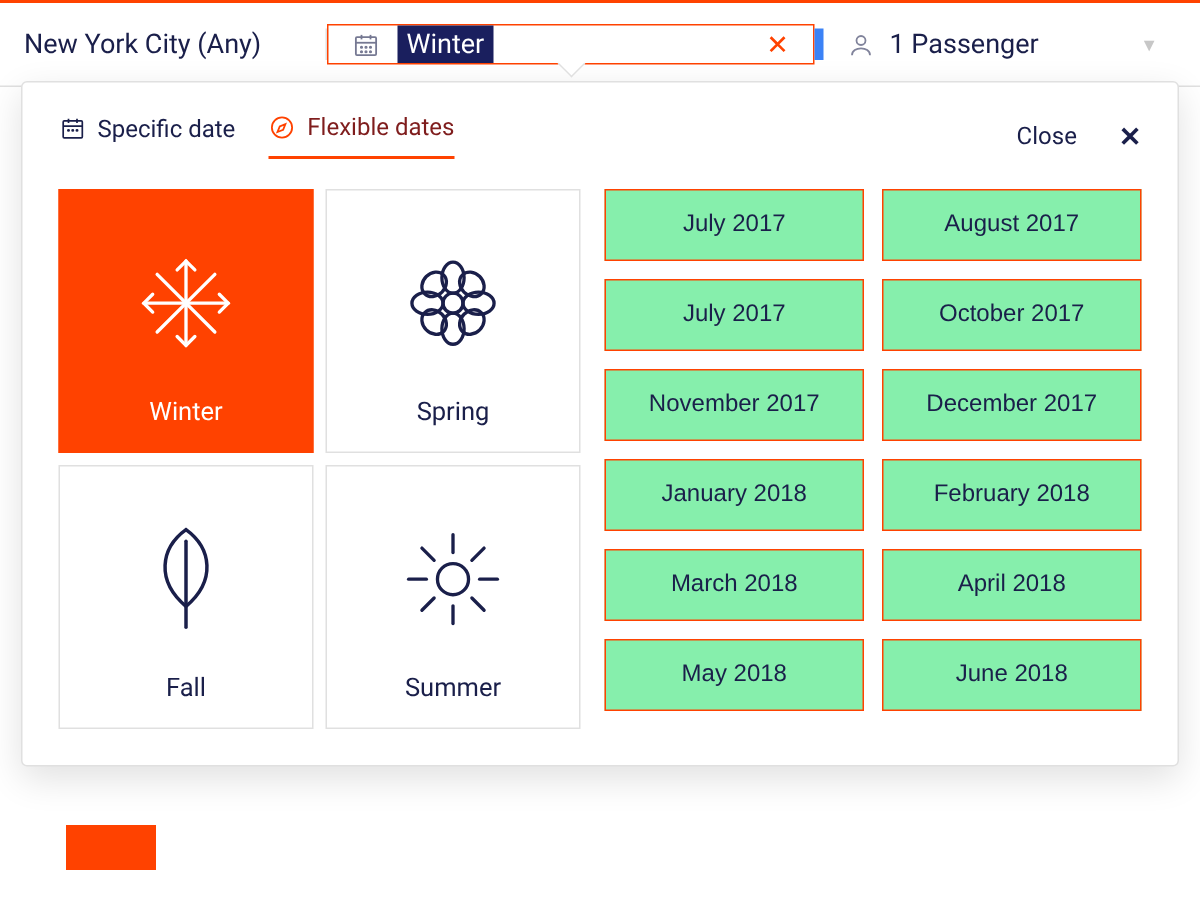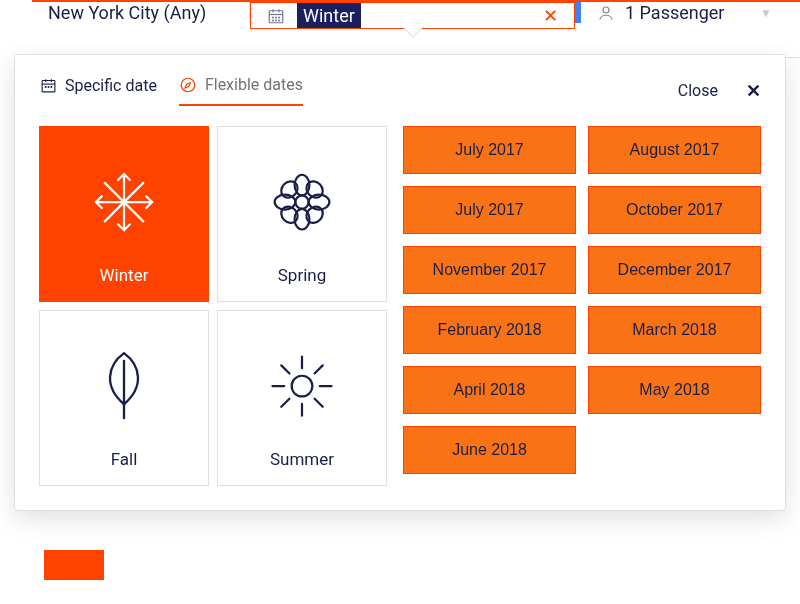--- a/index.html
+++ b/index.html
@@ -6,26 +6,25 @@
     body {
       font-family: -apple-system, BlinkMacSystemFont, "Segoe UI", Roboto, sans-serif;
       background: #fff;
       width: 800px;
       height: 604px;
       position: relative;
       color: #1a1f4a;
     }
     .top-bar {
       display: flex;
-      align-items: flex-start;
+      align-items: center;
       height: 58px;
       border-top: 2px solid #ff4200;
       border-bottom: 1px solid #e0e0e0;
       position: relative;
-      margin-left: 32px;
     }
     .top-field {
       display: flex;
       align-items: center;
       padding: 0 16px;
       font-size: 18px;
       color: #1a1f4a;
       position: relative;
     }
     .field-location { width: 218px; border-right: 1px solid #e0e0e0; }
@@ -92,21 +91,21 @@
     .tab {
       display: flex;
       align-items: center;
       gap: 8px;
       font-size: 16px;
       color: #1a1f4a;
       padding-bottom: 10px;
       cursor: pointer;
     }
     .tab.active {
-      color: #737373;
+      color: #7f1d1d;
       border-bottom: 2px solid #ff4200;
     }
     .tab-icon { width: 18px; height: 18px; display: inline-flex; align-items: center; justify-content: center; }
     .close-link {
       margin-left: auto;
       display: flex;
       align-items: center;
       gap: 28px;
       font-size: 16px;
       color: #1a1f4a;
@@ -143,21 +142,21 @@
       align-content: start;
     }
     .month-btn {
       border: 1px solid #ff4200;
       display: flex;
       align-items: center;
       justify-content: center;
       font-size: 16px;
       color: #1a1f4a;
       cursor: pointer;
-      background: #f97316;
+      background: #86efac;
     }
     .bottom-sliver {
       position: absolute;
       bottom: 24px;
       left: 44px;
       width: 60px;
       height: 30px;
       background: #ff4200;
     }
     svg { display: block; }
@@ -291,20 +290,21 @@
       </div>
     </div>
 
     <div class="month-cols">
       <button class="month-btn">July 2017</button>
       <button class="month-btn">August 2017</button>
       <button class="month-btn">July 2017</button>
       <button class="month-btn">October 2017</button>
       <button class="month-btn">November 2017</button>
       <button class="month-btn">December 2017</button>
+      <button class="month-btn">January 2018</button>
       <button class="month-btn">February 2018</button>
       <button class="month-btn">March 2018</button>
       <button class="month-btn">April 2018</button>
       <button class="month-btn">May 2018</button>
       <button class="month-btn">June 2018</button>
     </div>
   </div>
 </div>
 
 <div class="bottom-sliver"></div>

